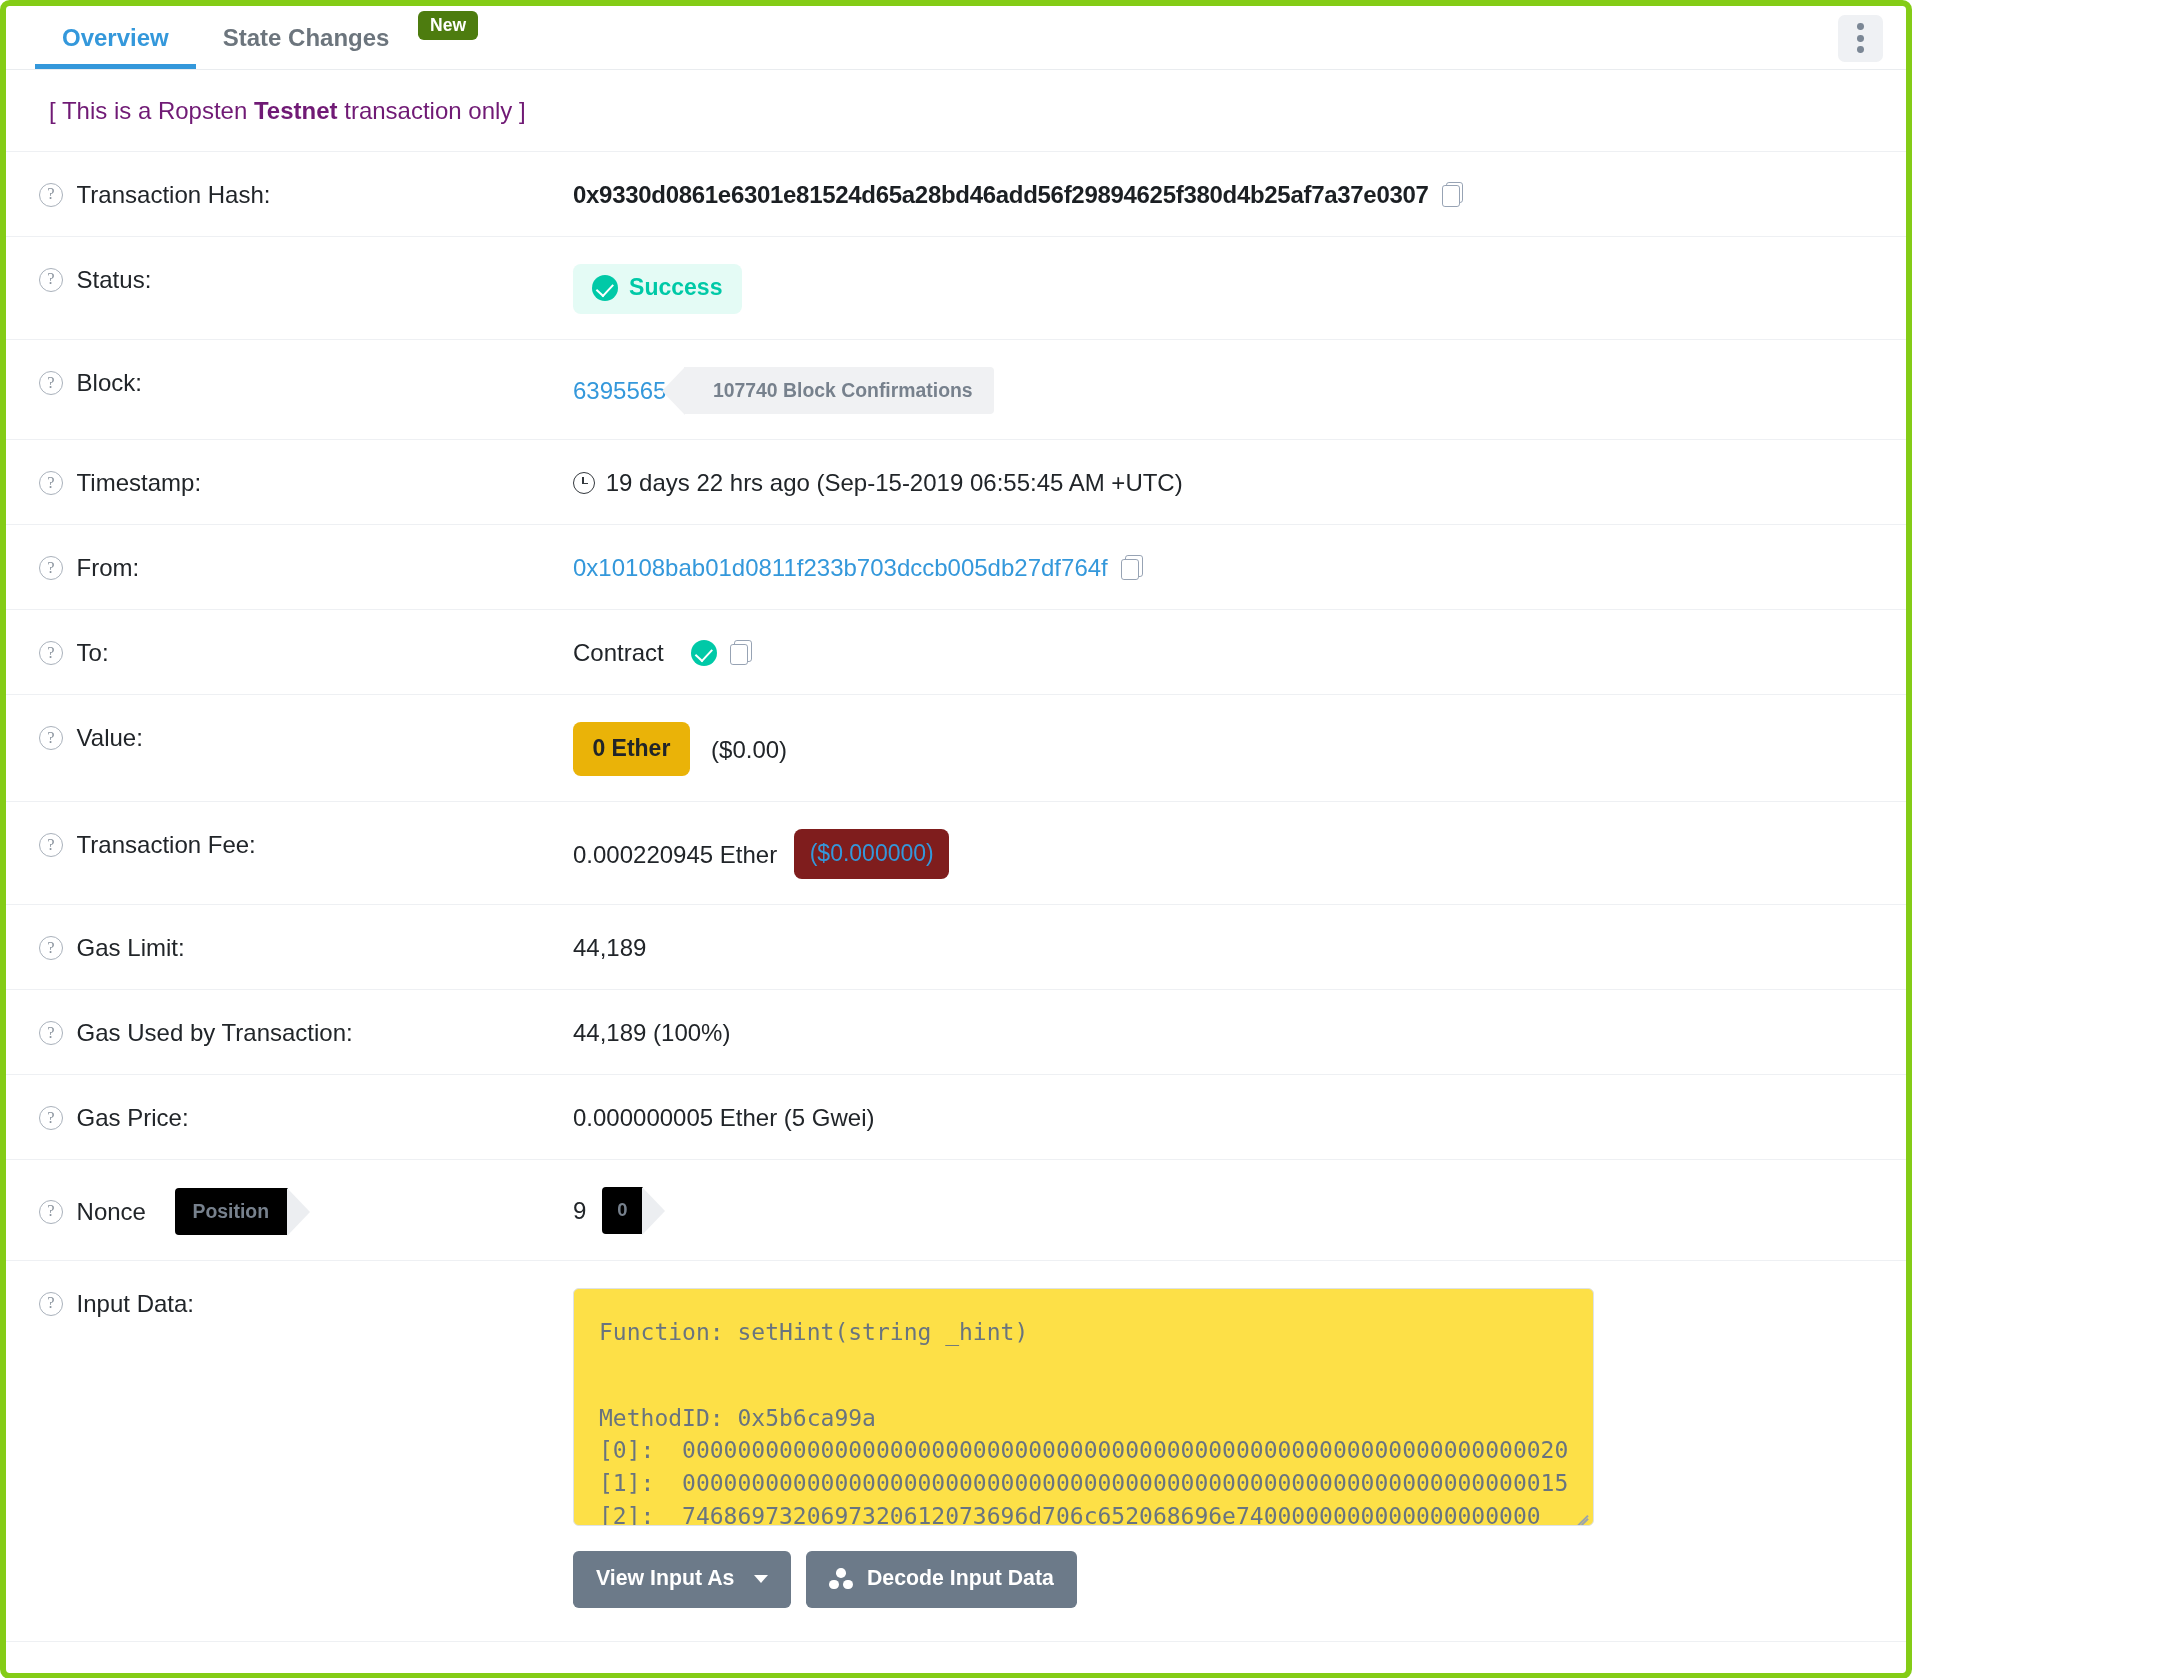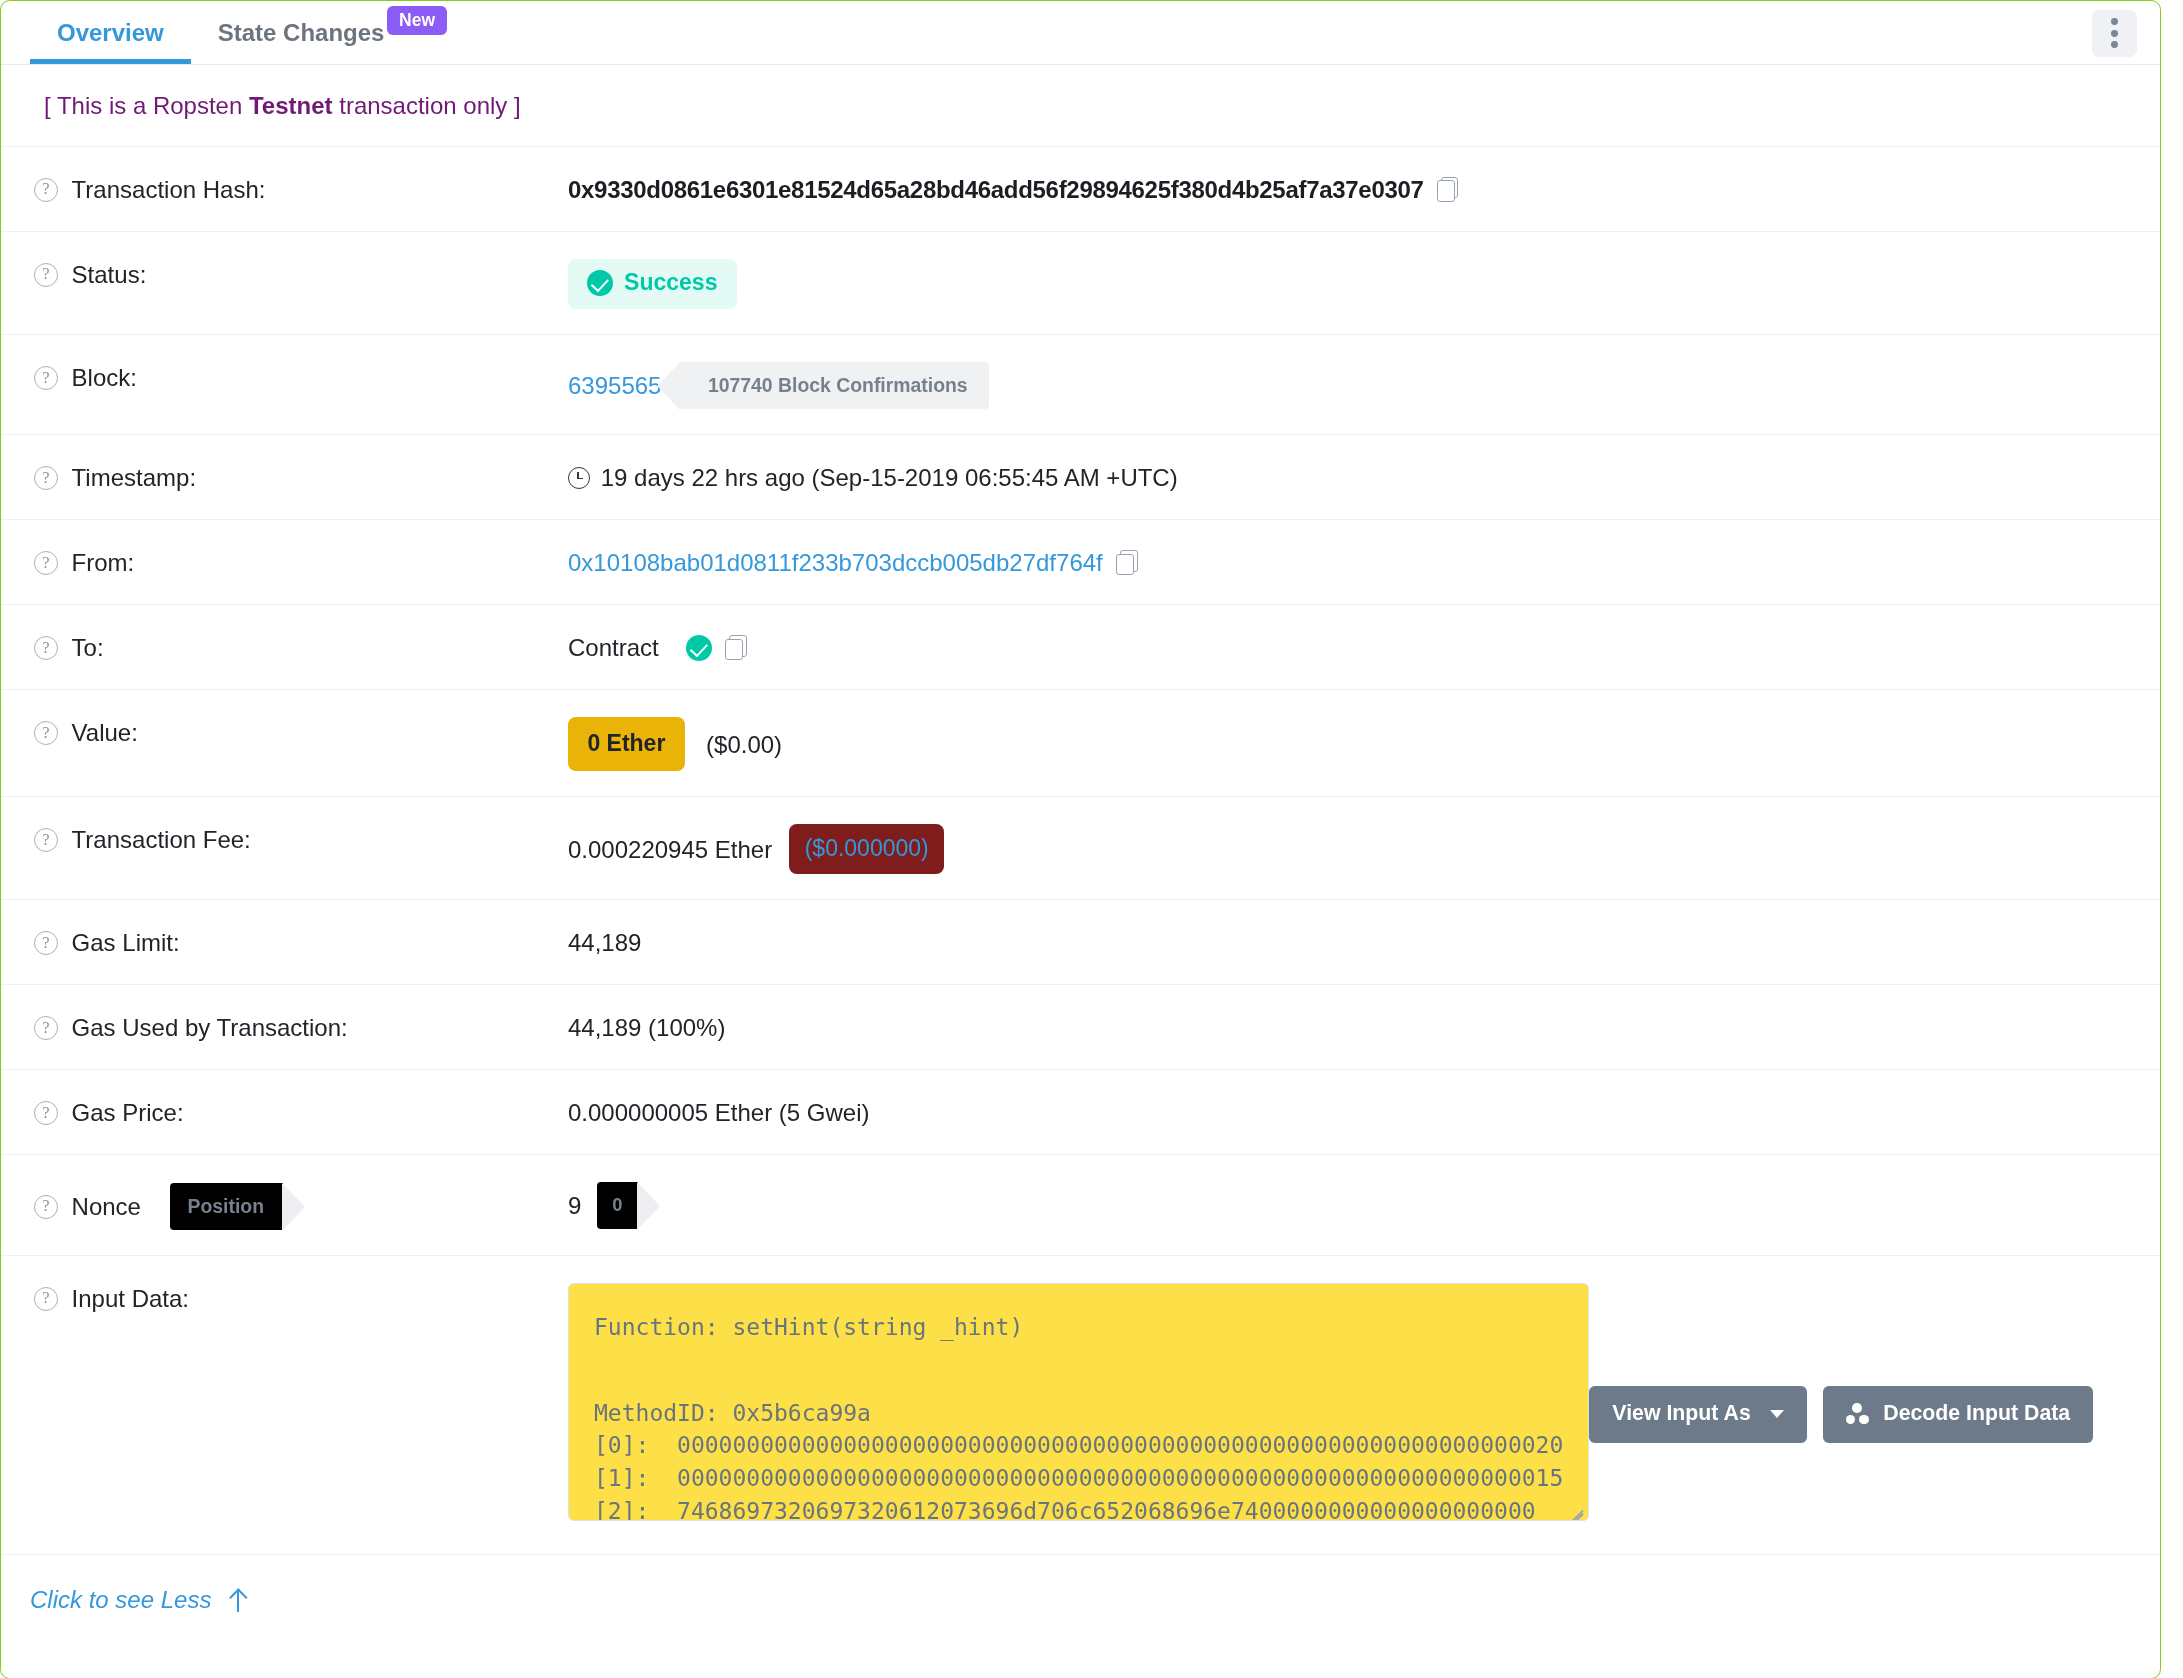--- a/index.html
+++ b/index.html
@@ -7,24 +7,24 @@
   html, body {
     width: 2183px;
     height: 1679px;
     background: #ffffff;
     font-family: "Liberation Sans", sans-serif;
     -webkit-font-smoothing: antialiased;
   }
 
   .card {
     position: relative;
-    width: 2161px;
+    width: 1912px;
     height: 1679px;
     background: #ffffff;
-    border: 1px solid #84cc16;
+    border: 6px solid #84cc16;
     border-radius: 9.7px;
     overflow: hidden;
   }
 
   
   .tabbar {
     position: relative;
     height: 64px;
     border-bottom: 1px solid #e9ecef;
     display: flex;
@@ -46,23 +46,23 @@
   .tab.active { color: #3498db; }
   .tab.active::after {
     content: "";
     position: absolute;
     left: 0; right: 0; bottom: 0;
     height: 4.9px;
     background: #3498db;
   }
   .new-badge {
     display: inline-block;
-    margin-left: 3px;
+    margin-left: 29px;
     padding: 3.9px 11.6px 4.9px;
-    background: #8b5cf6;
+    background: #4d7c0f;
     color: #ffffff;
     font-size: 17.5px;
     font-weight: bold;
     border-radius: 5.8px;
     line-height: 1.15;
     position: relative;
     top: -11.6px;
   }
   .kebab-btn {
     position: absolute;

